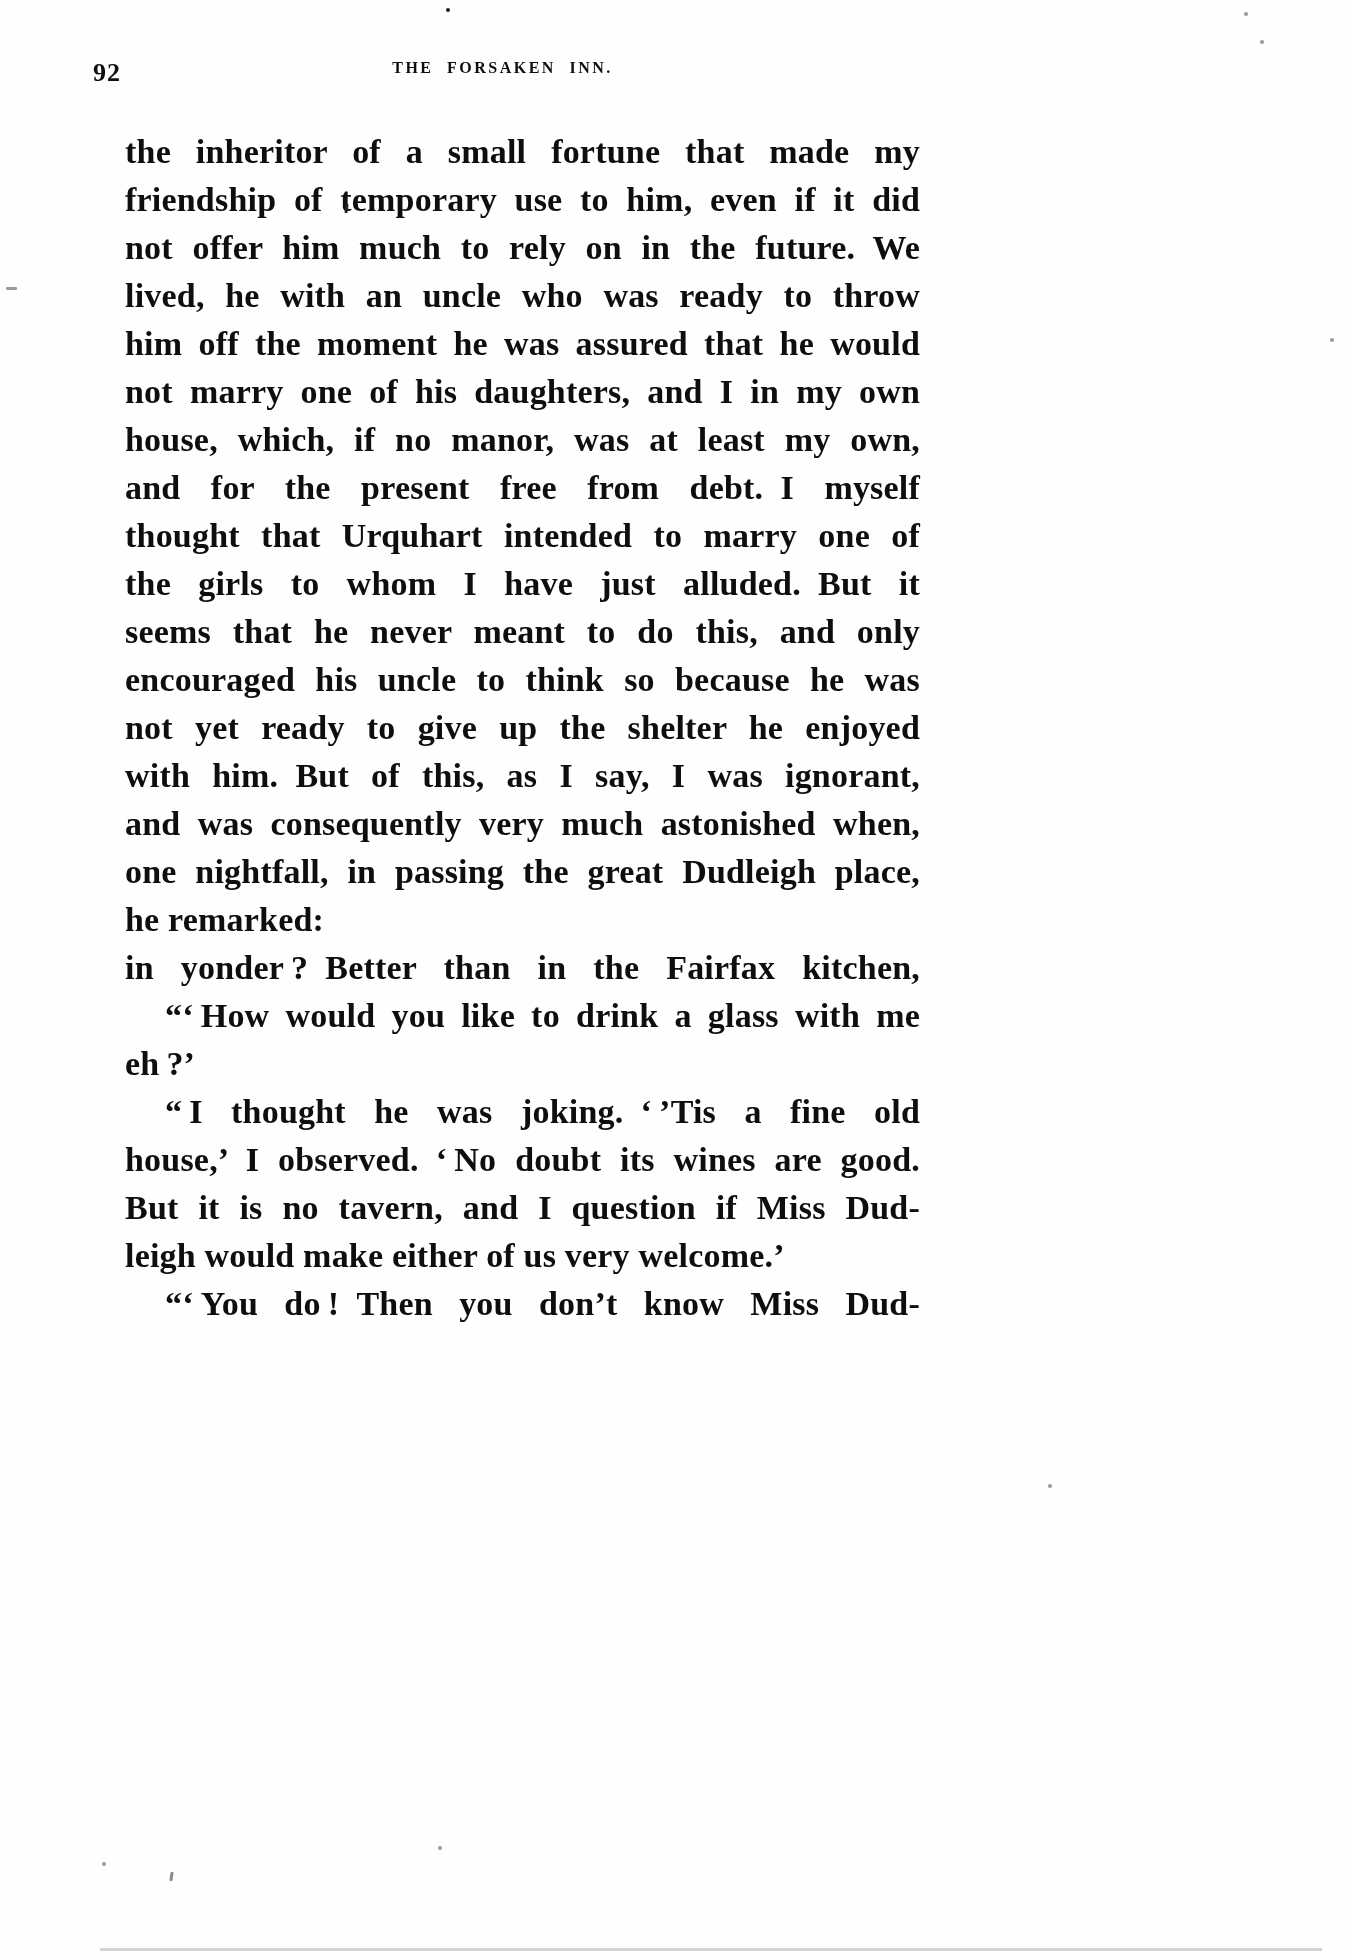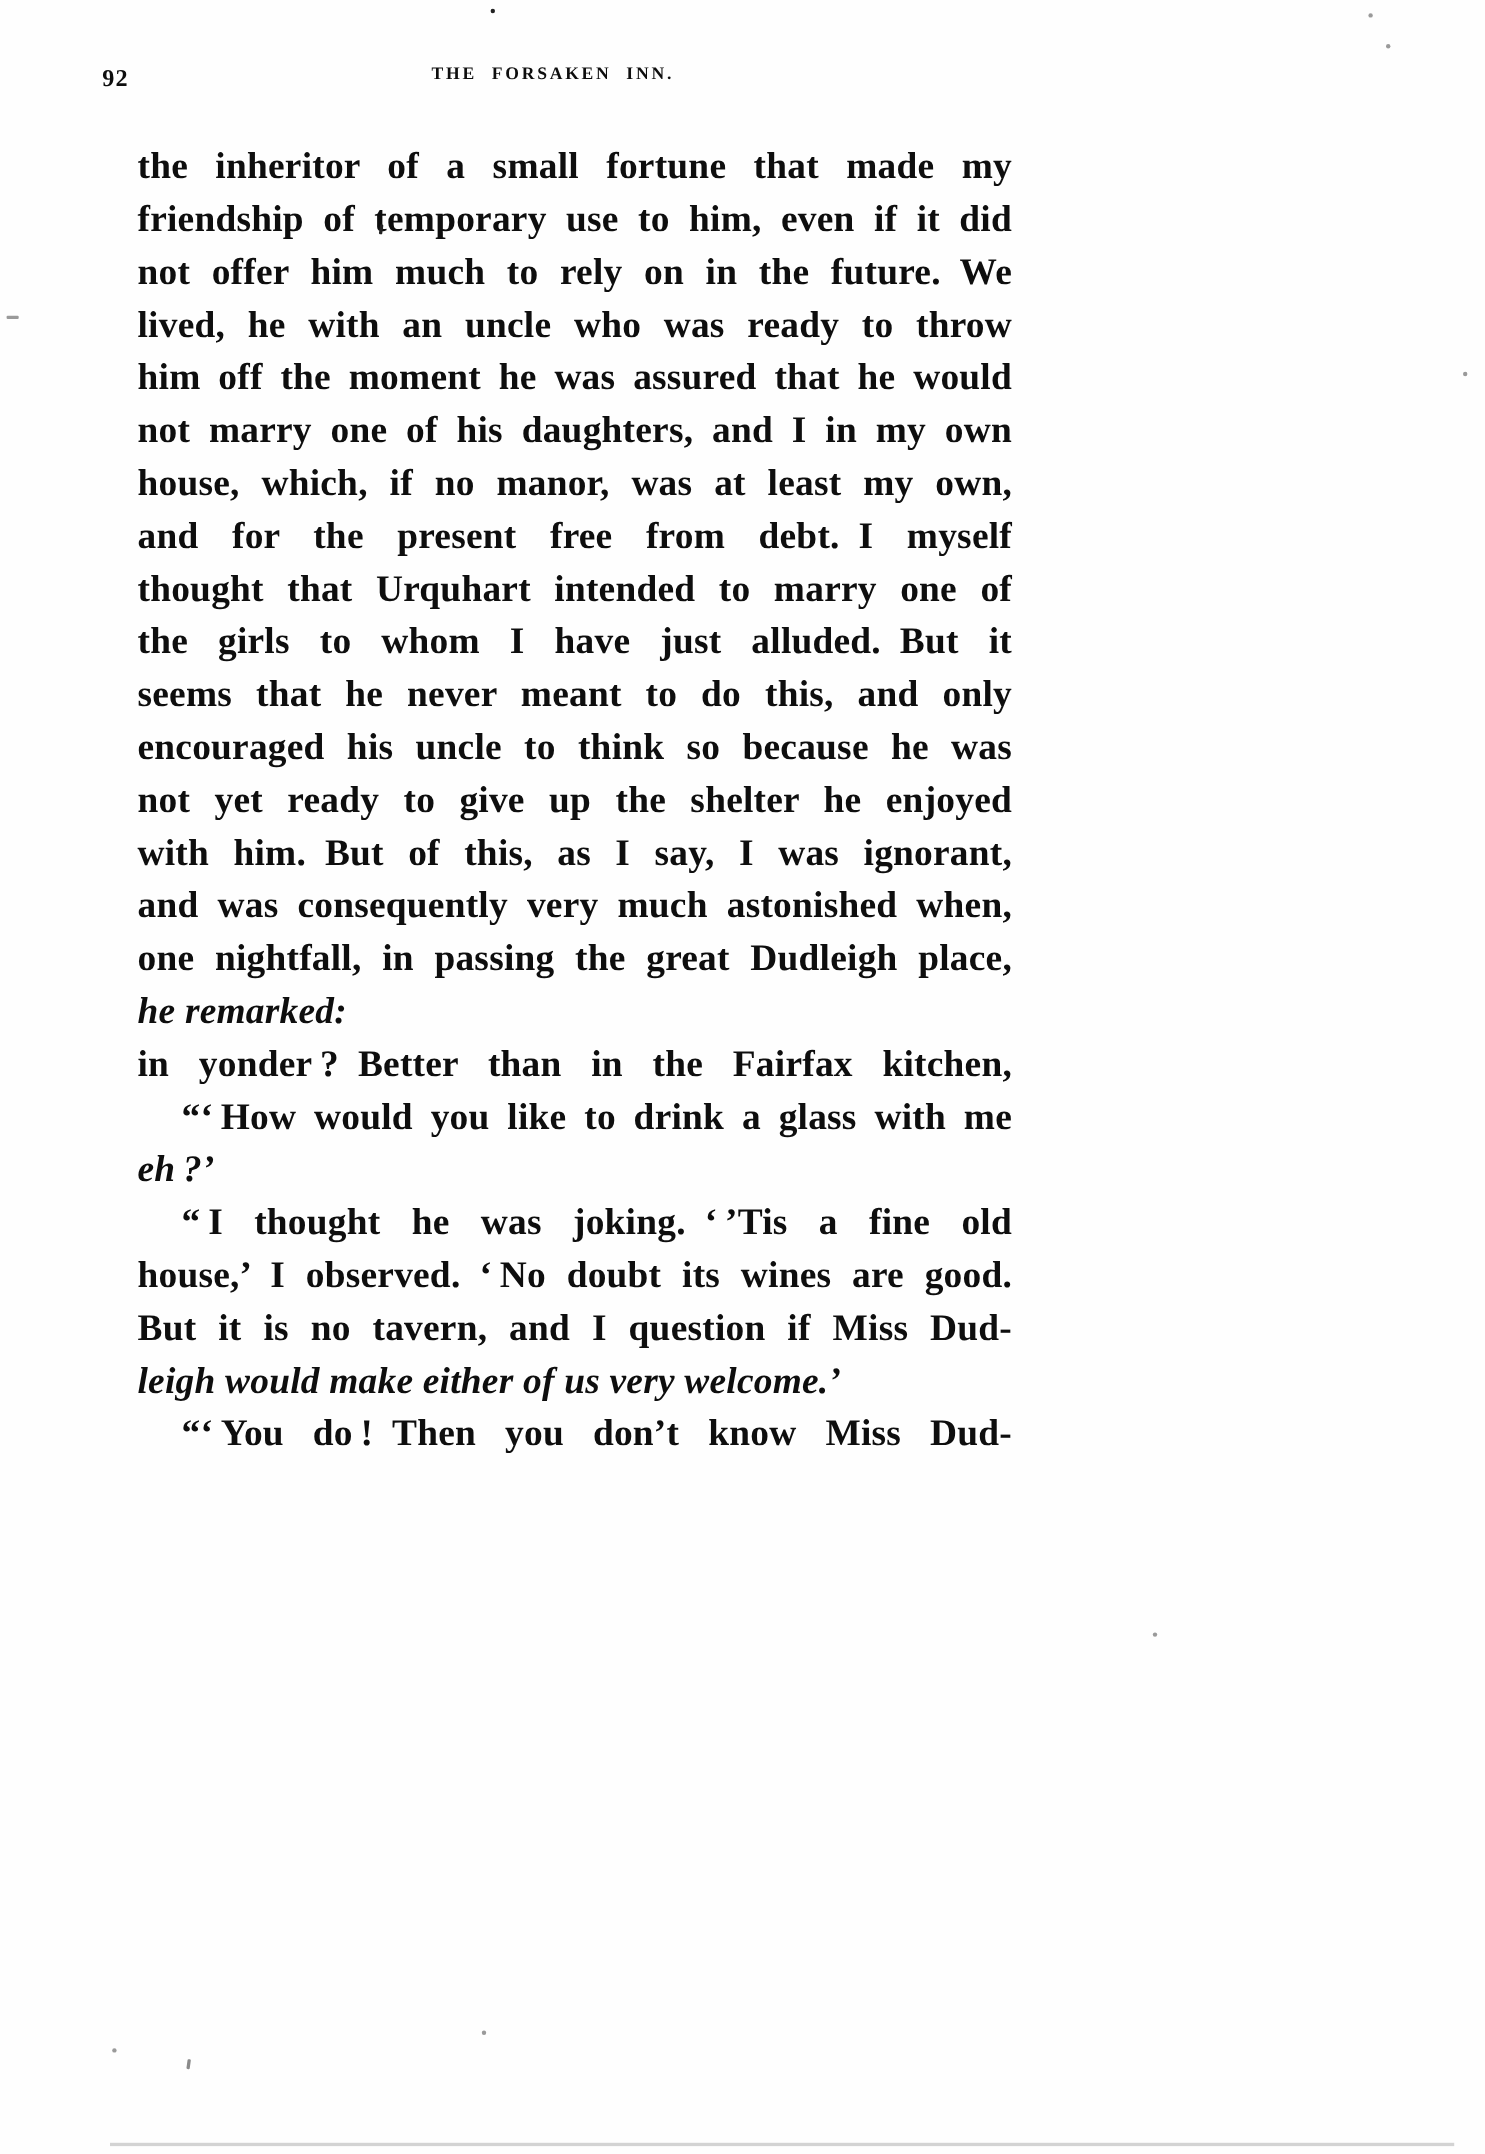--- a/index.html
+++ b/index.html
@@ -20,21 +20,21 @@
     position: absolute;
     top: 58px;
     left: 85px;
     width: 835px;
     height: 34px;
   }
   .page-number {
     position: absolute;
     left: 8px;
     top: 0;
-    font-size: 22px;
+    font-size: 26px;
     font-weight: bold;
     letter-spacing: 1px;
   }
   .running-title {
     position: absolute;
     left: 0;
     right: 0;
     top: 1px;
     text-align: center;
     font-size: 16px;
@@ -55,21 +55,20 @@
     height: 48px;
     white-space: normal;
     text-align: justify;
     text-align-last: justify;
     text-justify: inter-word;
     letter-spacing: 0.2px;
     margin-left: 40px;
   }
   .line.left {
     text-align-last: left;
-    font-style: italic;
   }
   .line.indent {
     text-indent: 40px;
   }
   .speck {
     position: absolute;
     background: #9a9a9a;
     border-radius: 50%;
   }
   .speck.dark { background: #222; }

